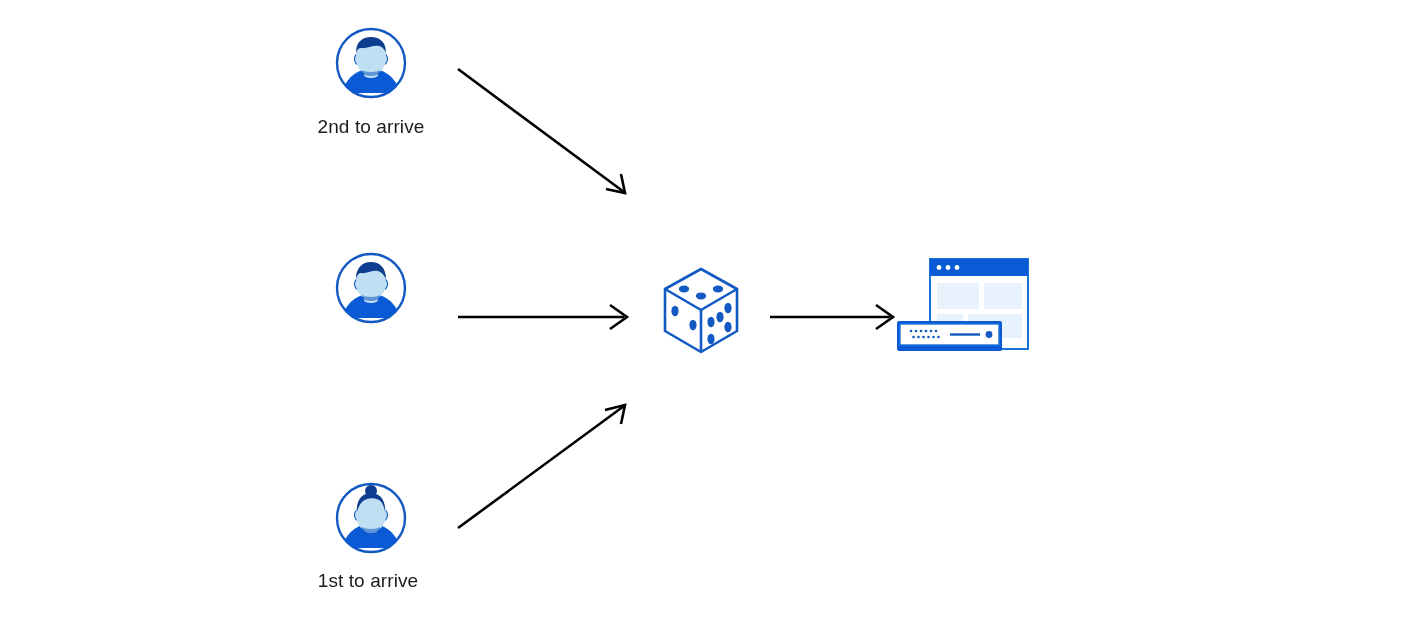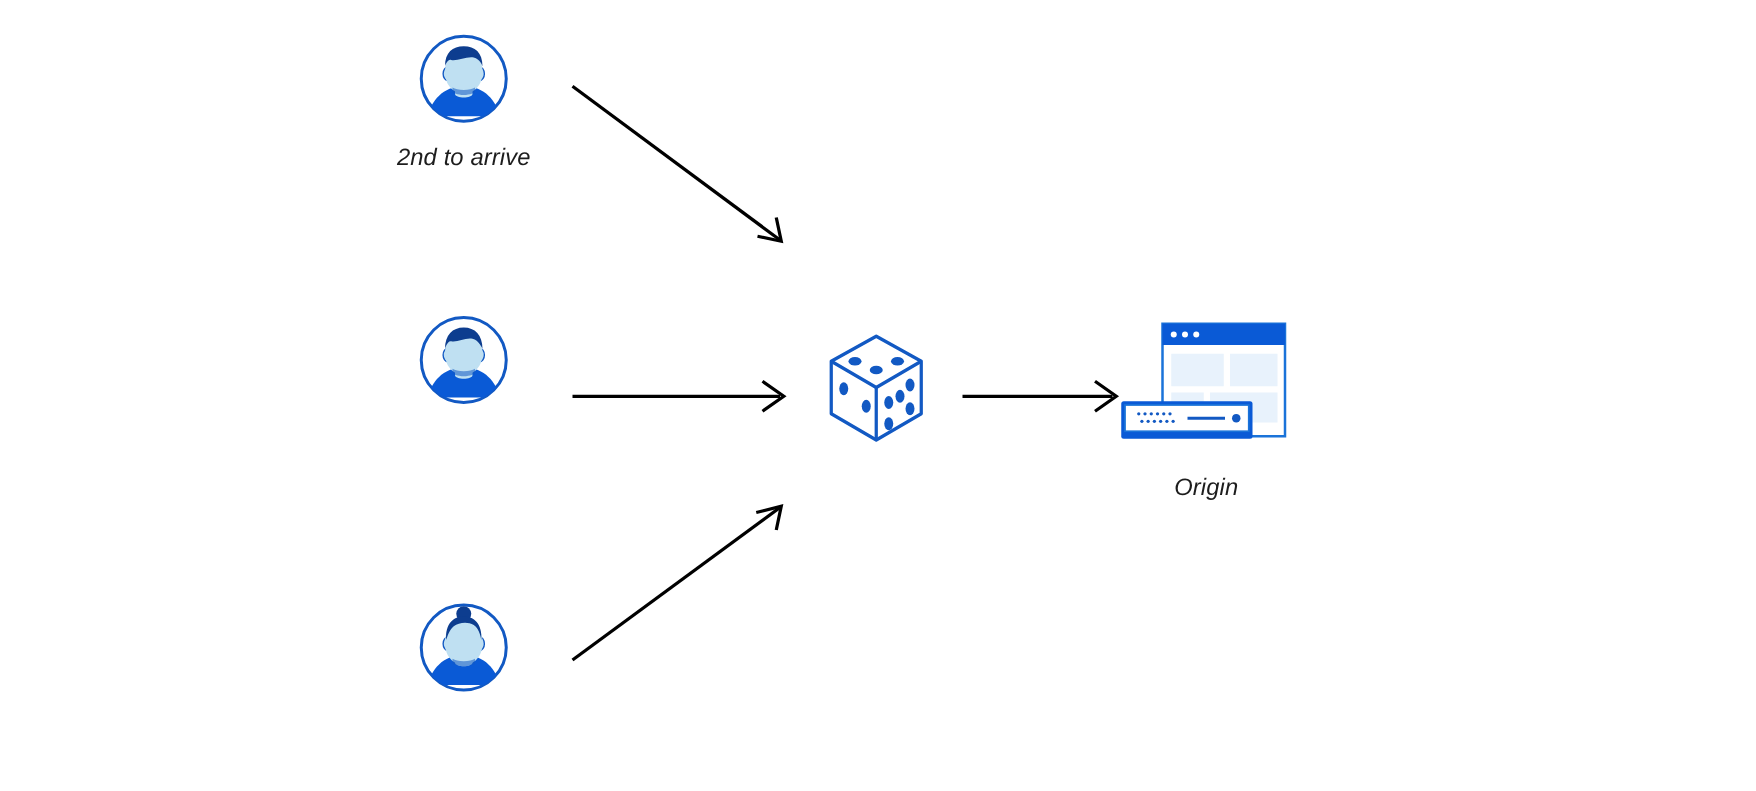--- a/index.html
+++ b/index.html
@@ -2,21 +2,21 @@
 <html><head>
 <meta charset="utf-8">
 <style>
   html,body{margin:0;padding:0;}
   body{
     width:1405px;height:633px;
     background:#ffffff;
     font-family:"Liberation Sans", sans-serif;
     overflow:hidden;
   }
-  #stage{position:relative;width:1239px;height:633px;font-style:italic;}
+  #stage{position:relative;width:1239px;height:633px;}
 
   .avatar{position:absolute;width:76px;height:76px;}
   .avatar svg{display:block;width:76px;height:76px;}
 
   .node-label{
     position:absolute;
     font-size:19px;
     color:#1d1d1d;
     letter-spacing:0.1px;
     text-align:center;
@@ -116,20 +116,21 @@
         <path d="M31 38 h14 v12 c0 4 -14 4 -14 0 z" fill="#bfe0f2"></path>
         <ellipse cx="25.5" cy="35" rx="4" ry="5.5" fill="#bfe0f2" stroke="#1259c3" stroke-width="1.1"></ellipse>
         <ellipse cx="50.5" cy="35" rx="4" ry="5.5" fill="#bfe0f2" stroke="#1259c3" stroke-width="1.1"></ellipse>
         <path d="M38 16 c-11 0 -15 8 -15 19 c0 9 6 17 15 17 c9 0 15 -8 15 -17 c0 -11 -4 -19 -15 -19 z" fill="#bfe0f2"></path>
         <circle cx="38" cy="11" r="6" fill="#0d3d8f"></circle>
         <path d="M24 32 c-1 -13 6 -19 14 -19 c8 0 15 6 14 19 c0 0 -1 -9 -6 -12 c-5 -3 -12 -2 -16 1 c-4 3 -6 11 -6 11 z" fill="#0d3d8f"></path>
         <path d="M38 49 c-4 0 -7 -1 -9 -2 l0 4 c0 0 4 2 9 2 c5 0 9 -2 9 -2 l0 -4 c-2 1 -5 2 -9 2 z" fill="#1259c3" opacity="0.55"></path>
       </g>
     </svg>
   </div>
+  <div class="node-label" style="left:273px;top:571px;width:190px;">1st to arrive</div>
 
   <div class="dice" style="left:660px;top:265px;">
     <svg width="82" height="100" viewBox="0 0 82 100" xmlns="http://www.w3.org/2000/svg">
       <g fill="none" stroke="#1259c3" stroke-width="2.6" stroke-linejoin="round">
 
         <polygon points="41,4 77,24 77,66 41,87 5,66 5,24"></polygon>
         <polyline points="5,24 41,45 77,24"></polyline>
         <line x1="41" y1="45" x2="41" y2="87"></line>
       </g>
 
@@ -186,15 +187,14 @@
           <circle cx="33.5" cy="82" r="1.3"></circle>
             <circle cx="38.5" cy="82" r="1.3"></circle>
           <circle cx="43.5" cy="82" r="1.3"></circle>
             <circle cx="48.5" cy="82" r="1.3"></circle>
         </g>
         <line x1="60" y1="79.5" x2="90" y2="79.5" stroke="#1259c3" stroke-width="2.4"></line>
         <circle cx="99" cy="79.5" r="3.4" fill="#1259c3"></circle>
       </g>
     </svg>
   </div>
-  <div class="node-label" style="left:870px;top:381px;width:190px;">Origin</div>
 
 </div>
 
 </body></html>

